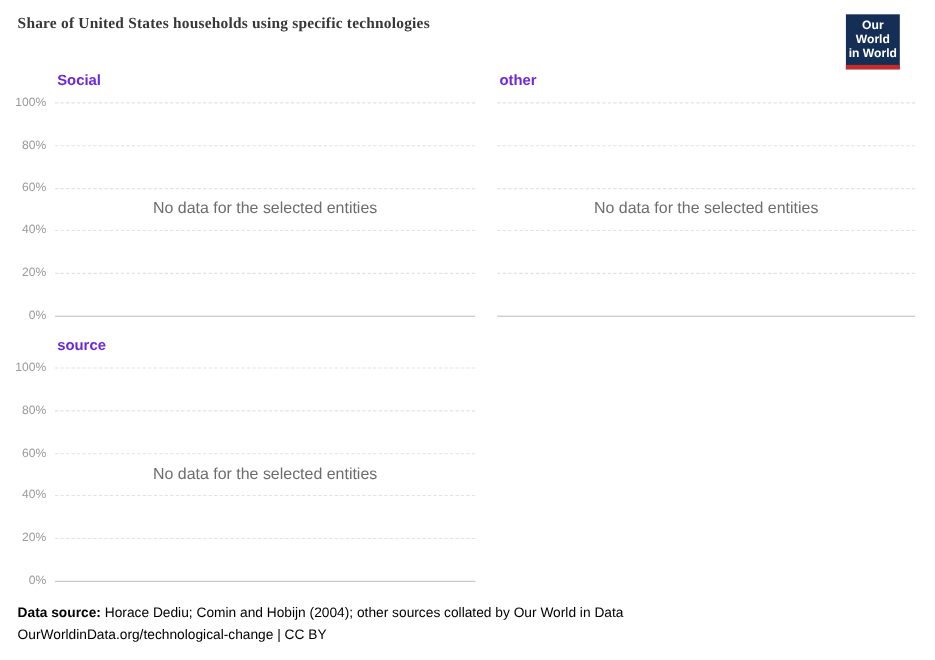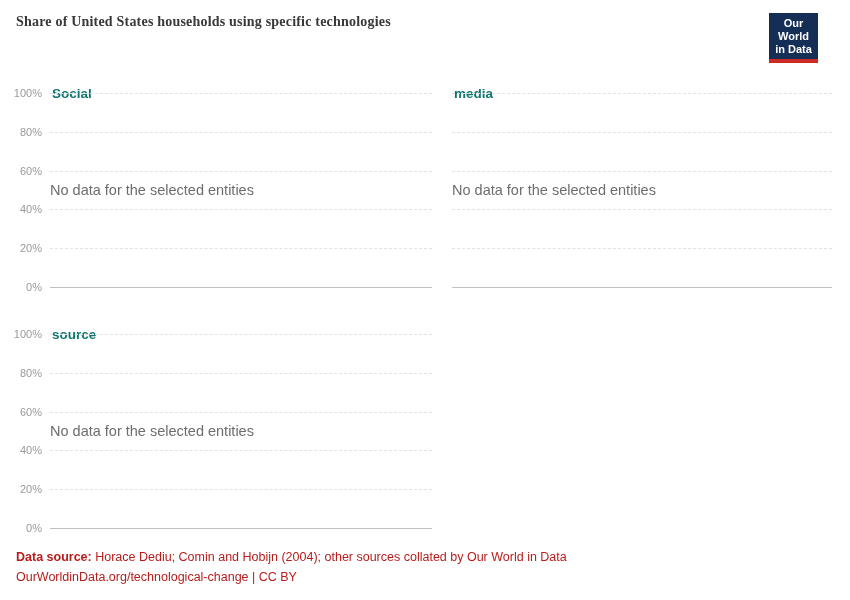--- a/index.html
+++ b/index.html
@@ -48,22 +48,21 @@
   .panel-social { left: 50px; top: 93px;  width: 382px; height: 194px; }
   .panel-media  { left: 452px; top: 93px; width: 380px; height: 194px; }
   .panel-usage  { left: 50px; top: 334px; width: 382px; height: 194px; }
 
   .panel-title {
     position: absolute;
     left: 2px;
     top: -28px;
     font-size: 13.5px;
     font-weight: 700;
-    color: #0f766e;
-    margin-top: 21px;
+    color: #6d28d9;
   }
 
   .gl {
     position: absolute;
     left: 0; right: 0;
     height: 0;
     border-top: 1px dashed #e2e2e2;
   }
   .t100 { top: 0; }
   .t80  { top: 20%; }
@@ -81,66 +80,67 @@
     font-size: 11px;
     color: #9a9a9a;
     transform: translateY(-50%);
   }
 
   .no-data {
     position: absolute;
     left: 0; right: 0;
     top: 50%;
     transform: translateY(-50%);
+    text-align: center;
     font-size: 14.5px;
     color: #6d6d6d;
   }
 
   
   .footer {
     position: absolute;
     left: 16px;
     top: 547px;
     font-size: 12.5px;
     line-height: 20px;
-    color: #b91c1c;
+    color: #000000;
   }
   .footer .bold { font-weight: 700; }
 </style>
 </head>
 <body>
 
 <div class="page">
 
   <h1 class="chart-title">Share of United States households using specific technologies</h1>
 
   <div class="owid-logo">
     <span class="logo-line">Our World</span>
-    <span class="logo-line">in Data</span>
+    <span class="logo-line">in World</span>
   </div>
 
   <section class="panel panel-social">
     <div class="panel-title">Social</div>
     <div class="gl t100"></div>
     <div class="gl t80"></div>
     <div class="gl t60"></div>
     <div class="gl t40"></div>
     <div class="gl t20"></div>
     <div class="gl t0"></div>
     <span class="tick t100">100%</span>
     <span class="tick t80">80%</span>
     <span class="tick t60">60%</span>
     <span class="tick t40">40%</span>
     <span class="tick t20">20%</span>
     <span class="tick t0">0%</span>
     <div class="no-data">No data for the selected entities</div>
   </section>
 
   <section class="panel panel-media">
-    <div class="panel-title">media</div>
+    <div class="panel-title">other</div>
     <div class="gl t100"></div>
     <div class="gl t80"></div>
     <div class="gl t60"></div>
     <div class="gl t40"></div>
     <div class="gl t20"></div>
     <div class="gl t0"></div>
     <div class="no-data">No data for the selected entities</div>
   </section>
 
   <section class="panel panel-usage">

